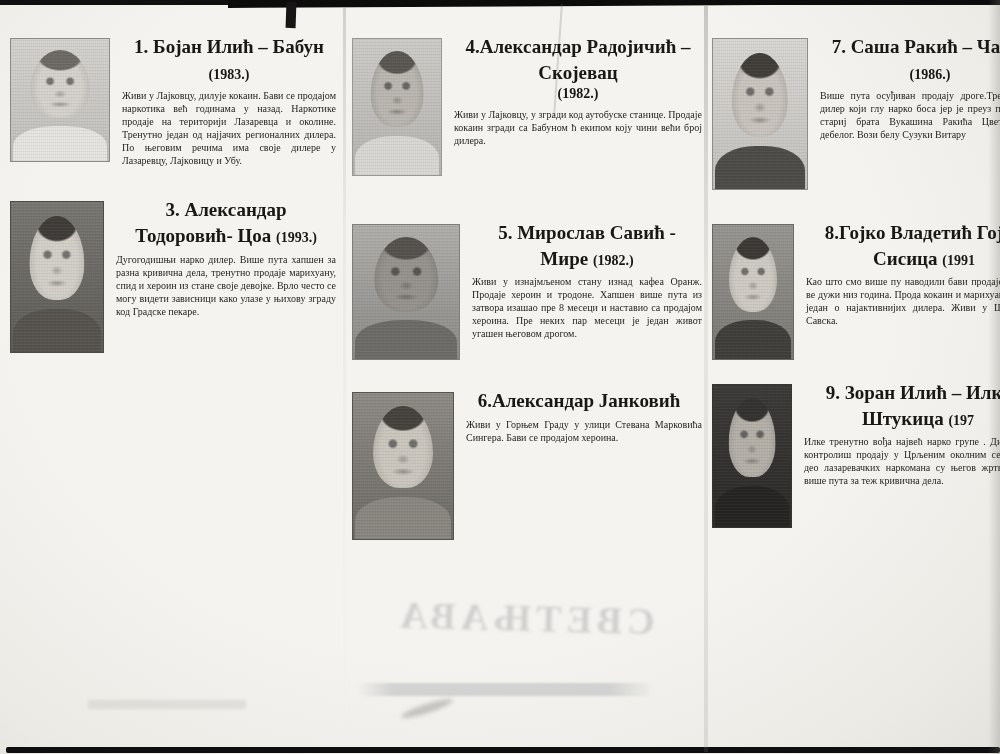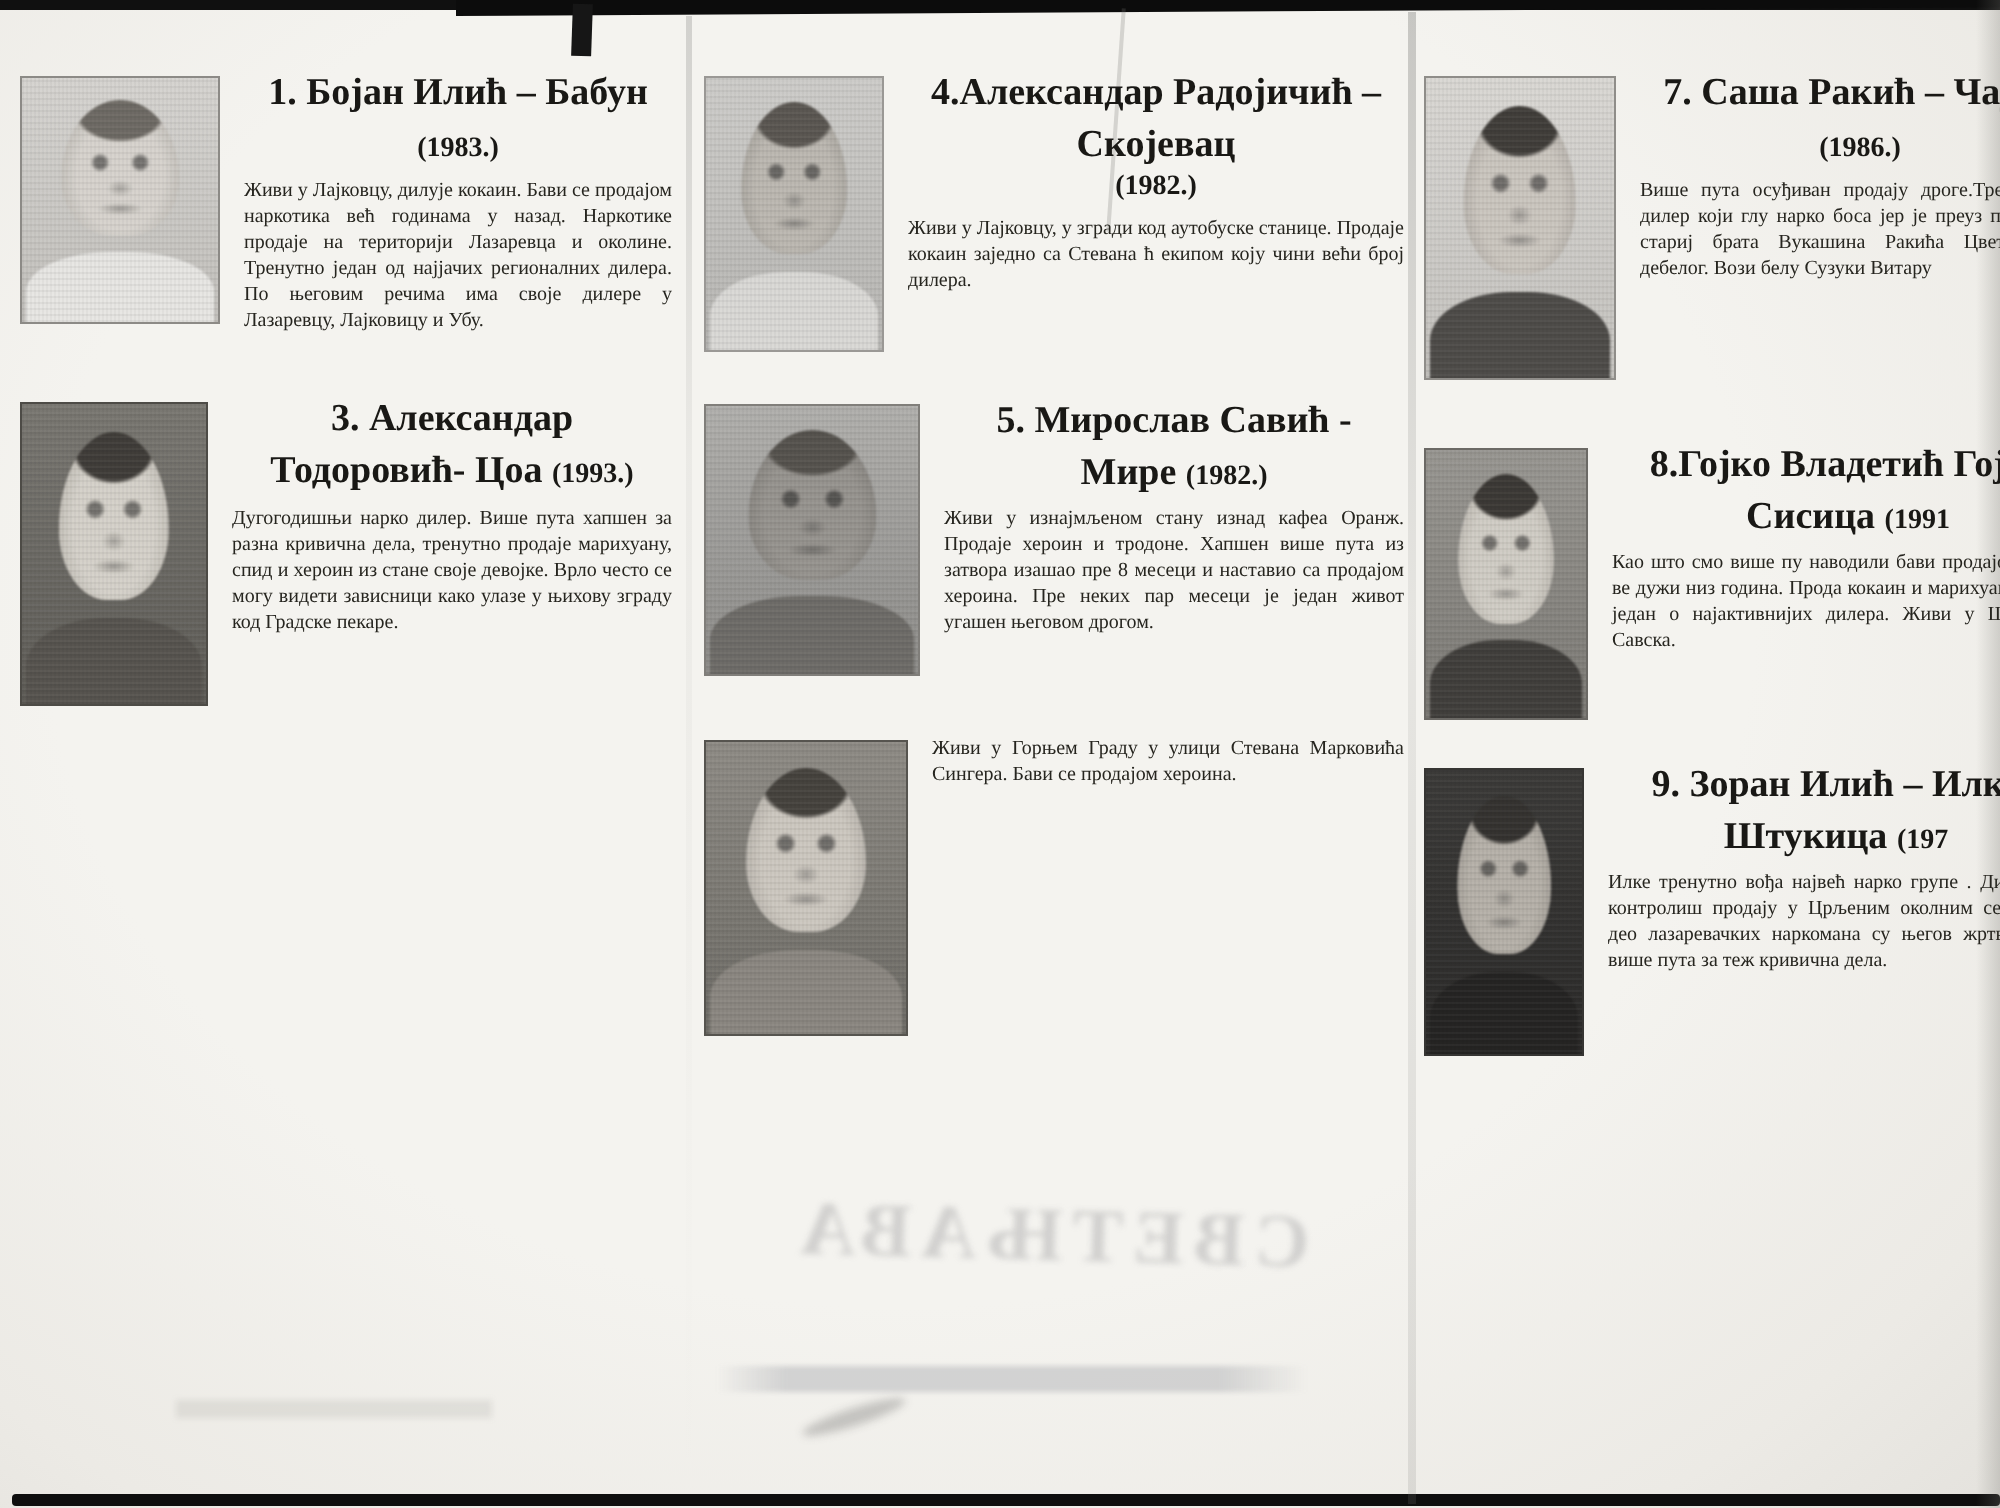--- a/index.html
+++ b/index.html
@@ -38,21 +38,21 @@
   #page3{left:712px;width:344px;} 
   
   .entry{overflow:auto;}
   .entry::after{content:"";display:block;clear:both;}
   .title{margin:2px 0 4px;font-size:19px;line-height:1.35;text-align:center;font-weight:bold;color:#191815;}
   .title .year{font-size:14px;white-space:nowrap;}
   .yb .year{display:block;font-weight:bold;}
   .t2{display:block;}
   .body{margin:2px 0 0;font-size:10px;line-height:1.3;text-align:justify;color:#26251f;}
   .e1{margin-bottom:28px;} .e2{margin-bottom:30px;}
-  .e4{margin-bottom:16px;} .e5{margin-bottom:22px;}
+  .e4{margin-bottom:38px;} .e5{margin-bottom:22px;}
   .e7{margin-bottom:24px;} .e8{margin-bottom:14px;}
   .e6 .title{padding:0 10px;}
   .e7 .title{padding:0 16px;}
   .e8 .title{padding:0 14px;}
   .e9 .title{padding:0 24px;}
   
   .photo{float:left;position:relative;overflow:hidden;margin:6px 12px 4px 0;
     background:linear-gradient(var(--bg1),var(--bg2));
     border:1px solid var(--frame,#777);filter:contrast(.98);}
   .photo .head{position:absolute;left:50%;top:9%;width:60%;height:56%;transform:translateX(-50%);
@@ -127,40 +127,40 @@
 
   <div class="page" id="page2">
 
     <article class="entry e4">
       <div class="photo p4">
           <div class="head"></div>
           <div class="torso"></div>
           <div class="grain"></div>
         </div>
       <h3 class="title yb"><span>4.Александар Радојичић – Скојевац</span> <span class="year">(1982.)</span></h3>
-      <p class="body">Живи у Лајковцу, у згради код аутобуске станице. Продаје кокаин заједно са Стевана ћ екипом коју чини већи број дилера.</p>
+      <p class="body">Живи у Лајковцу, у згради код аутобуске станице. Продаје кокаин згради са Бабуном ћ екипом коју чини већи број дилера.</p>
     </article>
 
     <article class="entry e5">
       <div class="photo p5">
           <div class="head"></div>
           <div class="torso"></div>
           <div class="grain"></div>
         </div>
       <h3 class="title"><span>5. Мирослав Савић - Мире</span> <span class="year">(1982.)</span></h3>
       <p class="body">Живи у изнајмљеном стану изнад кафеа Оранж. Продаје хероин и тродоне. Хапшен више пута из затвора изашао пре 8 месеци и наставио са продајом хероина. Пре неких пар месеци је један живот угашен његовом дрогом.</p>
     </article>
 
     <article class="entry e6">
       <div class="photo p6">
           <div class="head"></div>
           <div class="torso"></div>
           <div class="grain"></div>
         </div>
-      <h3 class="title"></h3>
+      <h3 class="title"><span>6.Александар Јанковић</span></h3>
       <p class="body">Живи у Горњем Граду у улици Стевана Марковића Сингера. Бави се продајом хероина.</p>
     </article>
   </div>
 
   <div class="page" id="page3">
 
     <article class="entry e7">
       <div class="photo p7">
           <div class="head"></div>
           <div class="torso"></div>

